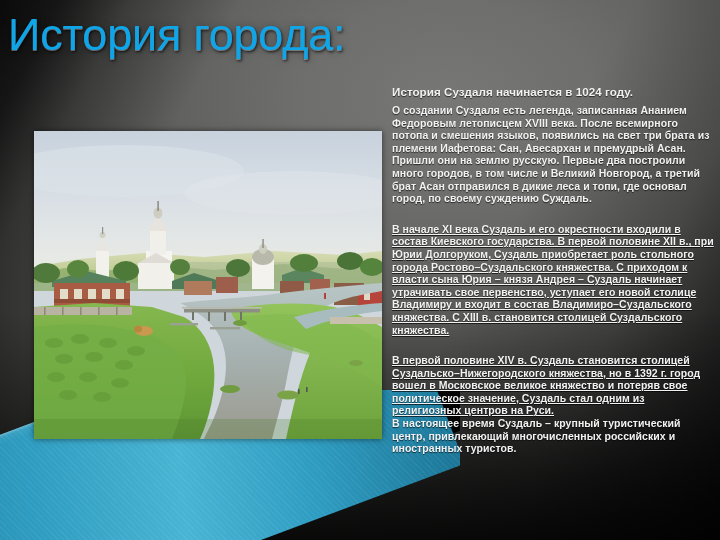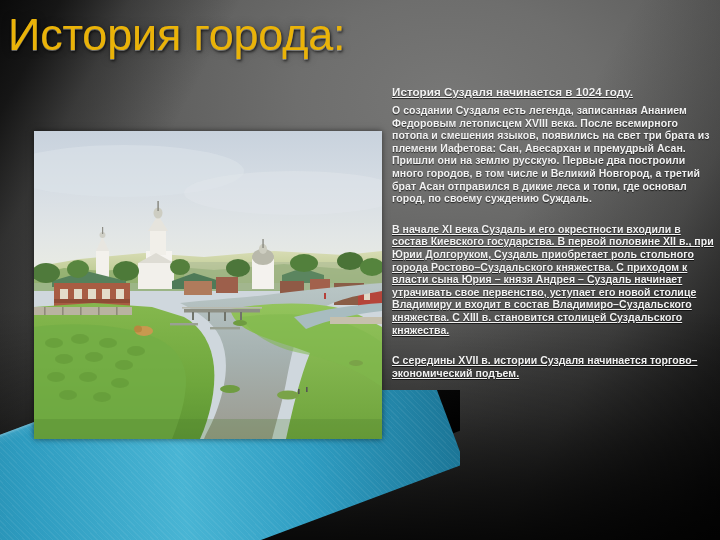--- a/index.html
+++ b/index.html
@@ -129,21 +129,21 @@
   
   .title {
     position: absolute;
     left: 8px;
     top: 8px;
     width: 700px;
     font-size: 45px;
     line-height: 54px;
     font-weight: 400;
     letter-spacing: -0.2px;
-    color: #eab308;
+    color: #0ea5e9;
     text-shadow:
       0 1px 0 rgba(255,255,255,0.35),
       1px 2px 3px rgba(0,0,0,0.75),
       0 0 10px rgba(0,0,0,0.35);
     white-space: nowrap;
   }
 
   
   .photo {
     position: absolute;
@@ -170,21 +170,20 @@
     letter-spacing: 0.05px;
     text-shadow: 0 1px 1px rgba(0,0,0,0.65);
   }
   .body-col p {
     margin: 0;
   }
   .body-col p.lead {
     font-size: 11.6px;
     line-height: 15px;
     margin-bottom: 5px;
-    text-decoration: underline;
   }
   .body-col p.spaced {
     margin-top: 18px;
     text-decoration: underline;
   }
 </style>
 </head>
 <body>
 
 <div class="slide">
@@ -357,16 +356,17 @@
       <rect x="272" y="256" width="1.6" height="5" fill="#555"></rect>
 
       <rect x="0" y="288" width="348" height="20" fill="#4d7a2c" opacity="0.25"></rect>
     </svg>
   </div>
 
   <div class="body-col">
     <p class="lead">История Суздаля начинается в 1024 году.</p>
     <p>О создании Суздаля есть легенда, записанная Ананием Федоровым летописцем XVIII века. После всемирного потопа и смешения языков, появились на свет три брата из племени Иафетова: Сан, Авесархан и премудрый Асан. Пришли они на землю русскую. Первые два построили много городов, в том числе и Великий Новгород, а третий брат Асан отправился в дикие леса и топи, где основал город, по своему суждению Суждаль.</p>
     <p class="spaced">В начале XI века Суздаль и его окрестности входили в состав Киевского государства. В первой половине XII в., при Юрии Долгоруком, Суздаль приобретает роль стольного города Ростово–Суздальского  княжества. С приходом к власти сына Юрия – князя Андрея – Суздаль начинает утрачивать свое первенство, уступает его новой столице Владимиру и входит в состав Владимиро–Суздальского княжества. С XIII в. становится столицей Суздальского княжества.</p>
-    <p class="spaced">С середины XVII в. истории Суздаля начинается торгово–экономический подъем.</p>
+    <p class="spaced">В первой половине XIV в. Суздаль становится столицей Суздальско–Нижегородского княжества, но в 1392 г. город вошел в Московское  великое княжество и потеряв свое политическое значение, Суздаль стал одним из религиозных центров на Руси.</p>
+    <p> В настоящее время Суздаль – крупный туристический центр, привлекающий многочисленных российских и иностранных туристов.</p>
   </div>
 
 </div>
 
 </body></html>

